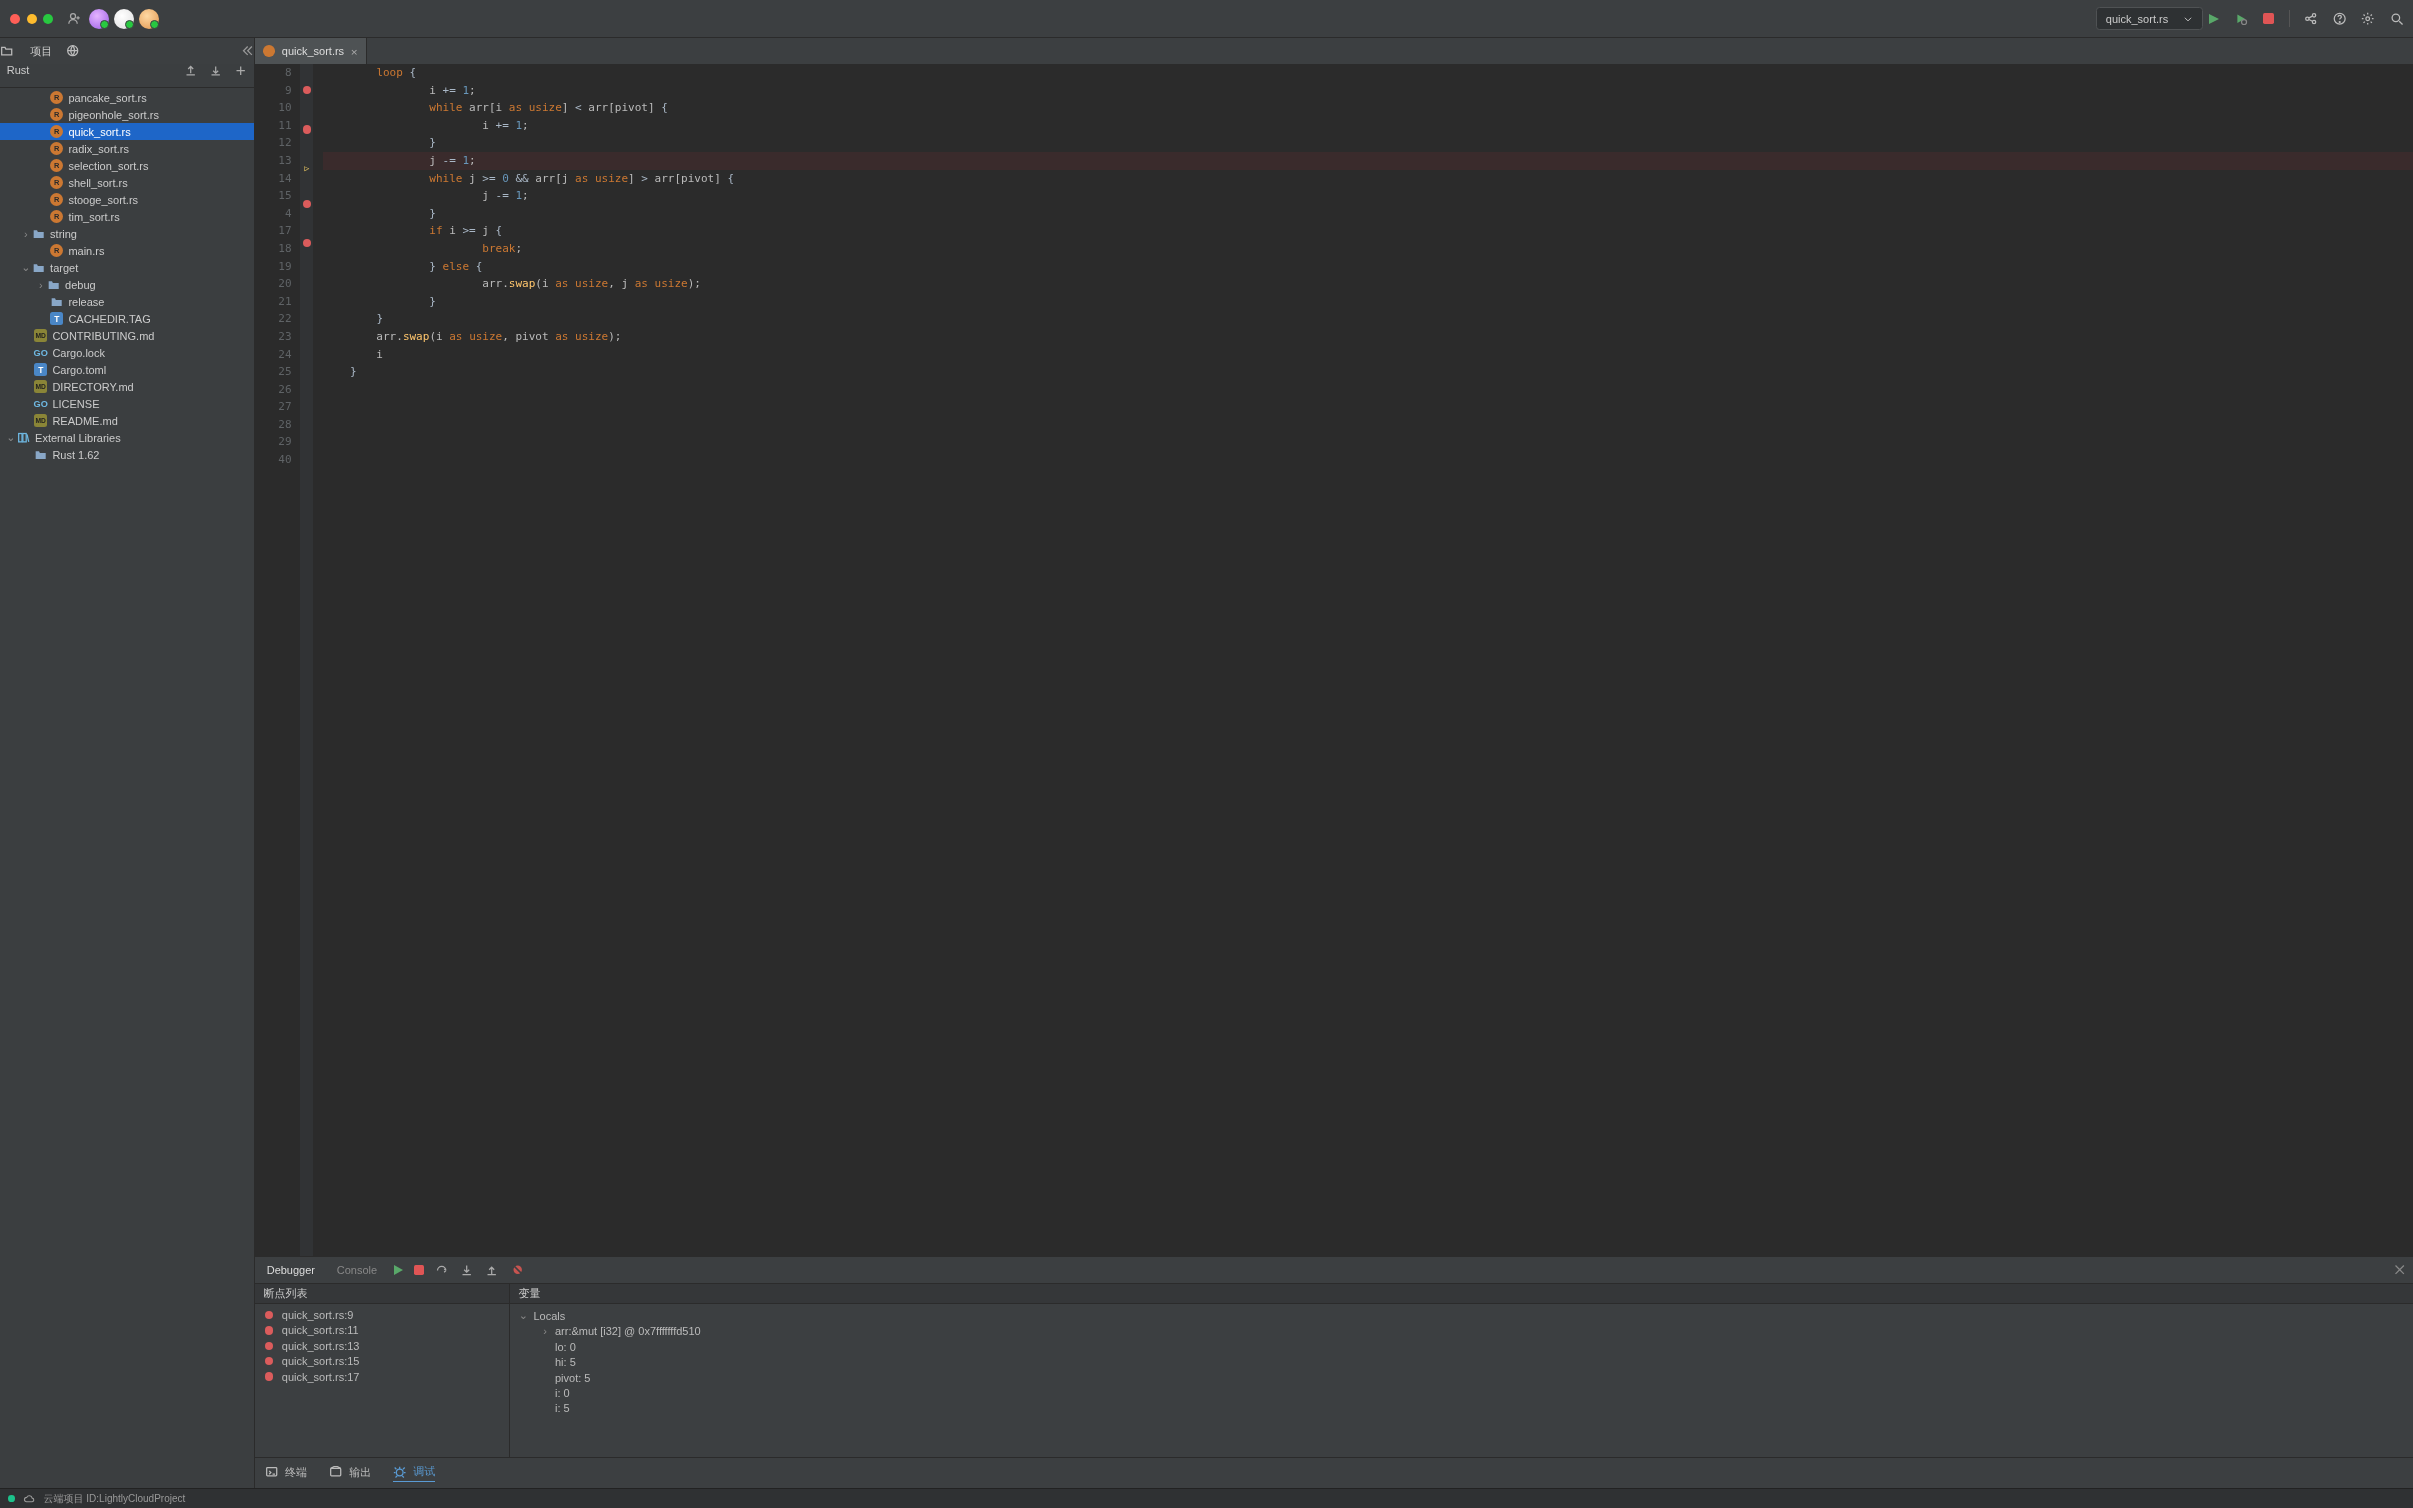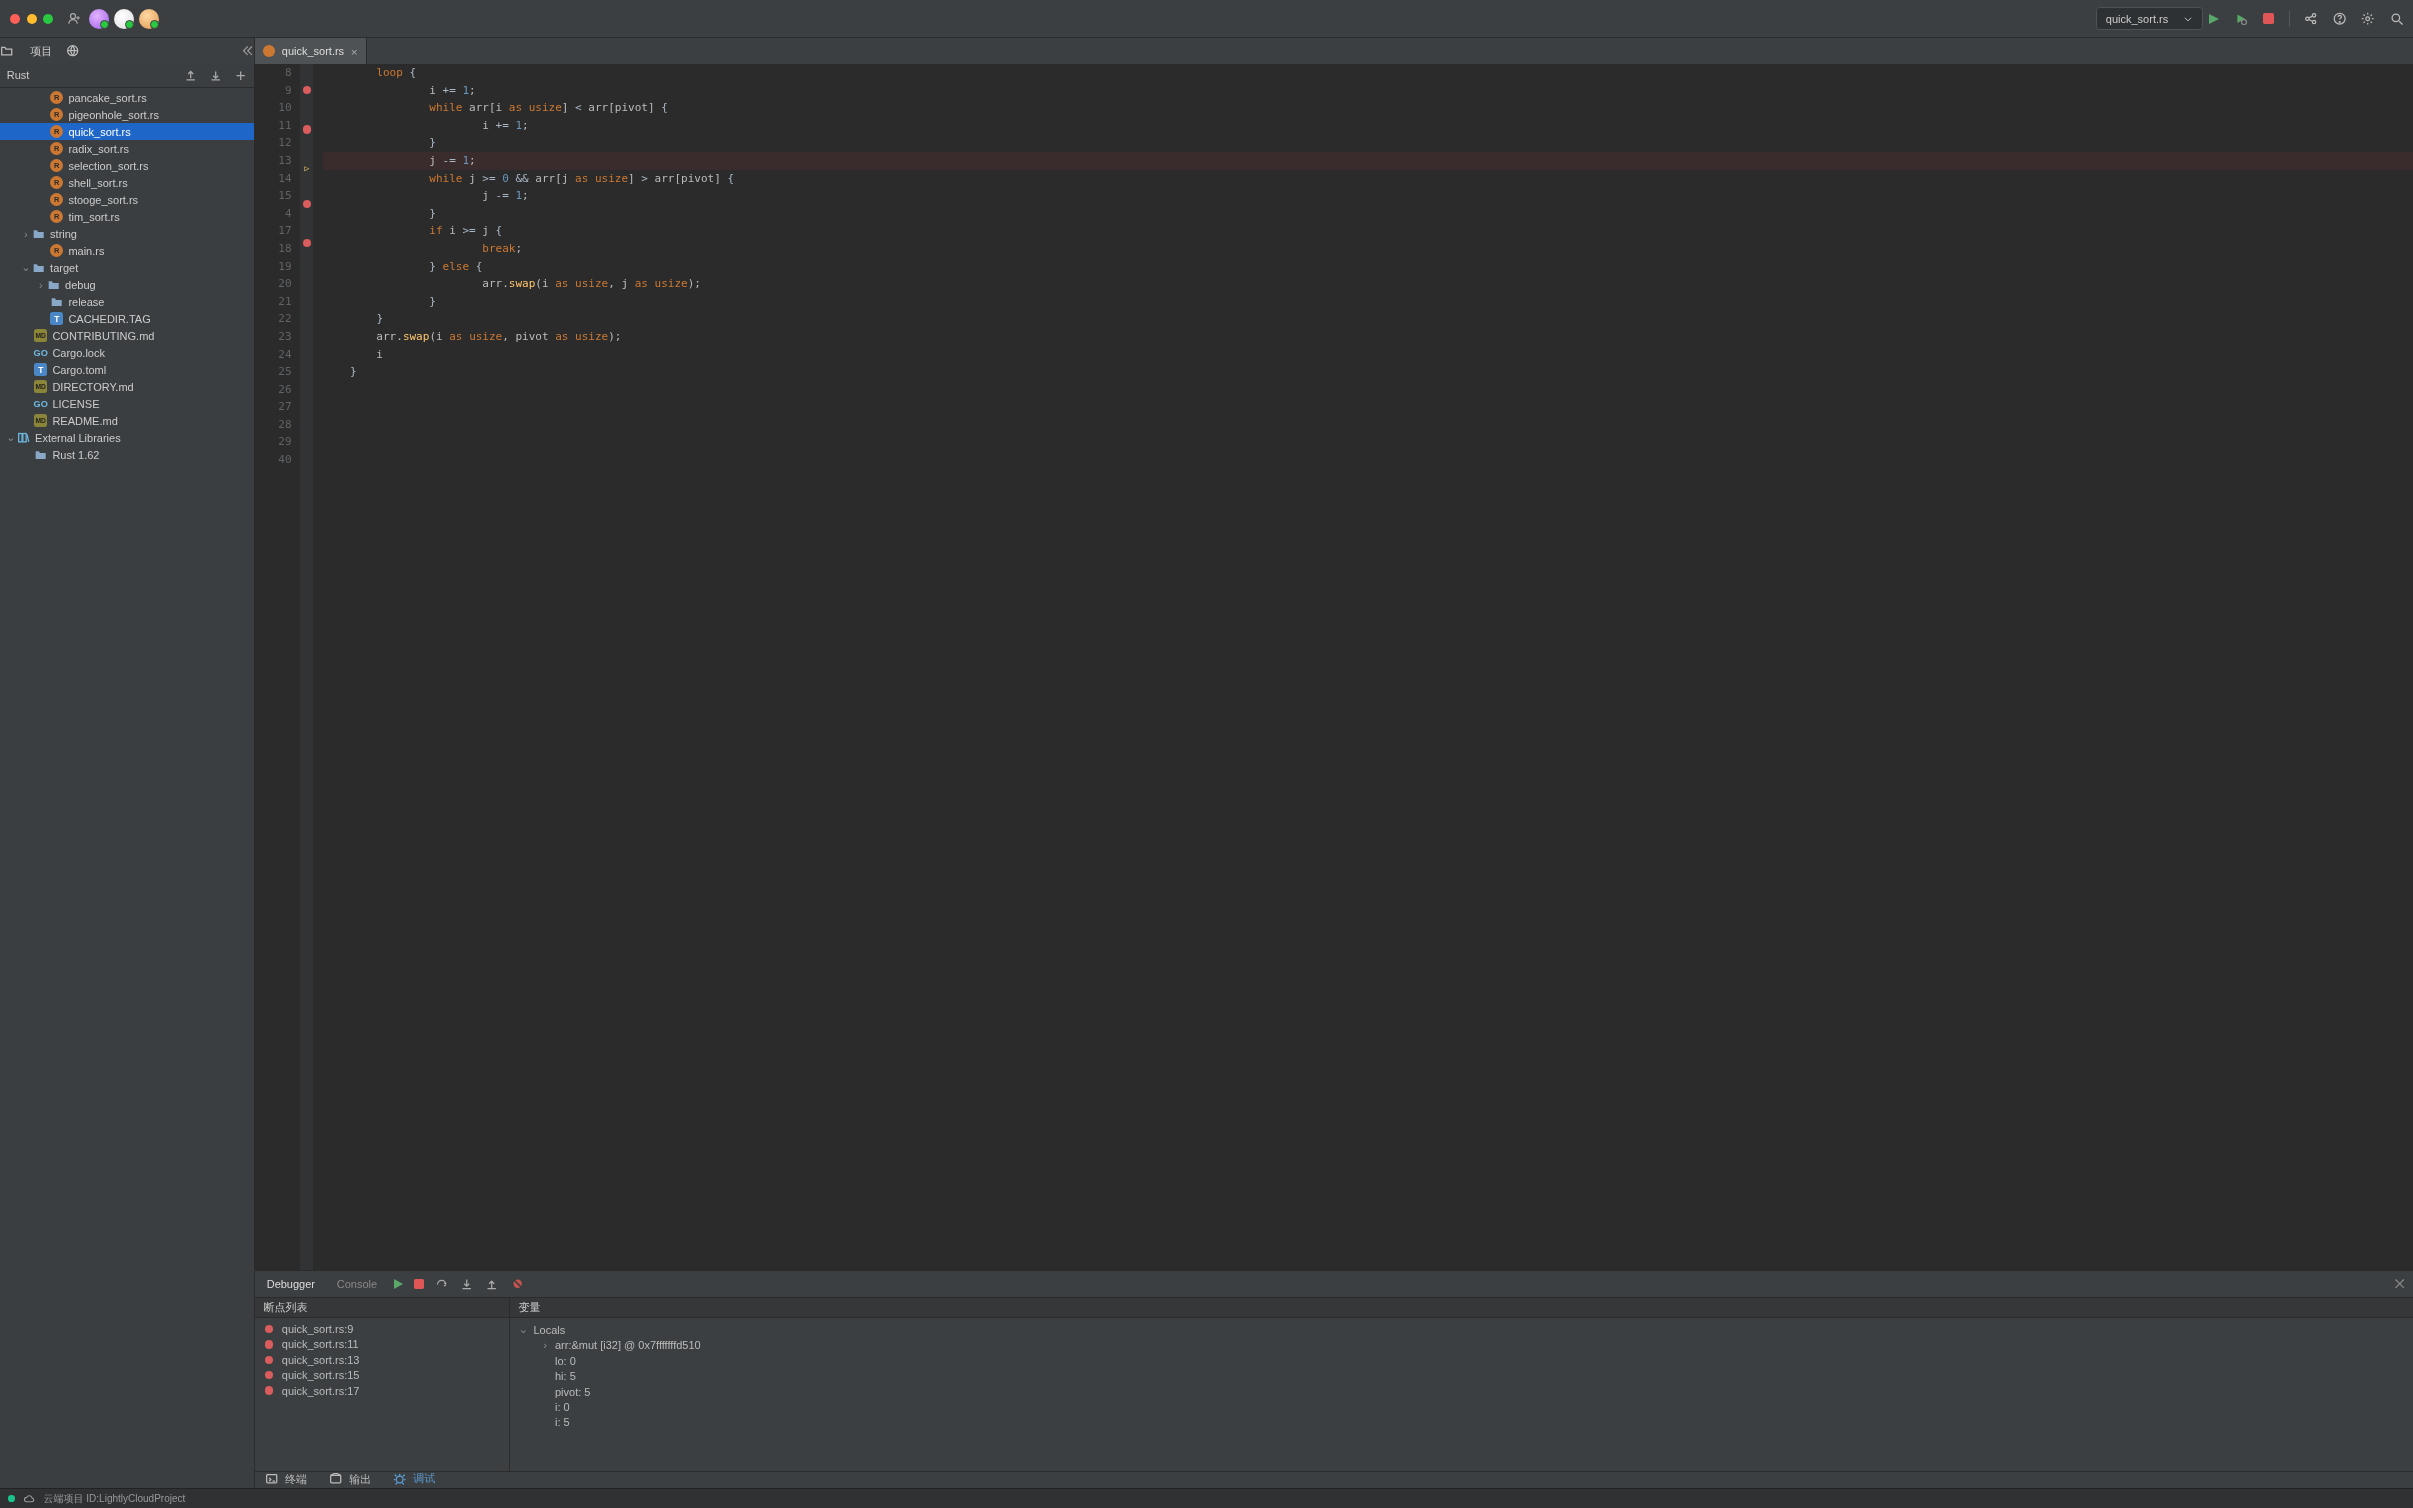--- a/index.html
+++ b/index.html
@@ -95,21 +95,21 @@
 
 .main { flex: 1; display: flex; min-height: 0; }
 
 
 .sidebar {
   width: 255px; background: #3b3e40;
   border-right: 0.8px solid #2b2b2b;
   display: flex; flex-direction: column;
 }
 .sb-head {
-  height: 23.5px; display: flex; align-items: center; padding: 0 6.7px;
+  height: 23.5px; display: flex; align-items: flex-start; padding: 0 6.7px;
   color: #ccc; border-bottom: 0.8px solid #2b2b2b;
 }
 .sb-head .rt { margin-left: auto; display: flex; gap: 11.7px; color: #aaa; }
 .tree {
   flex: 1; overflow: auto; padding-top: 1.7px;
 }
 .tree-row {
   display: flex; align-items: center; height: 17px;
   padding-right: 6.7px; color: #ccc; white-space: nowrap;
 }
@@ -193,21 +193,21 @@
   width: 8.4px; height: 8.4px; border-radius: 50%; background: #db5c5c;
 }
 .var-row {
   display: flex; align-items: center; gap: 5px; padding: 1.7px 8.4px;
   color: #bbb;
 }
 .var-row .tw { width: 10px; }
 
 
 .bottombar {
-  height: 17px; background: #3c3f41; border-top: 0.8px solid #2b2b2b;
+  height: 31px; background: #3c3f41; border-top: 0.8px solid #2b2b2b;
   display: flex; align-items: center; padding: 0 10px; gap: 22px;
 }
 .bottombar .bt { display: flex; align-items: center; gap: 6.7px; color: #bbb; cursor: pointer; padding-bottom:1.7px;}
 .bottombar .bt.active { color: #5a9bd4; border-bottom: 1.7px solid #5a9bd4; }
 .statusbar {
   height: 20px; background: #2f3133; border-top: 0.8px solid #222;
   display: flex; align-items: center; padding: 0 8.4px; gap: 8.4px;
   color: #999; font-size: 10px;
 }
 .statusbar .dot {

